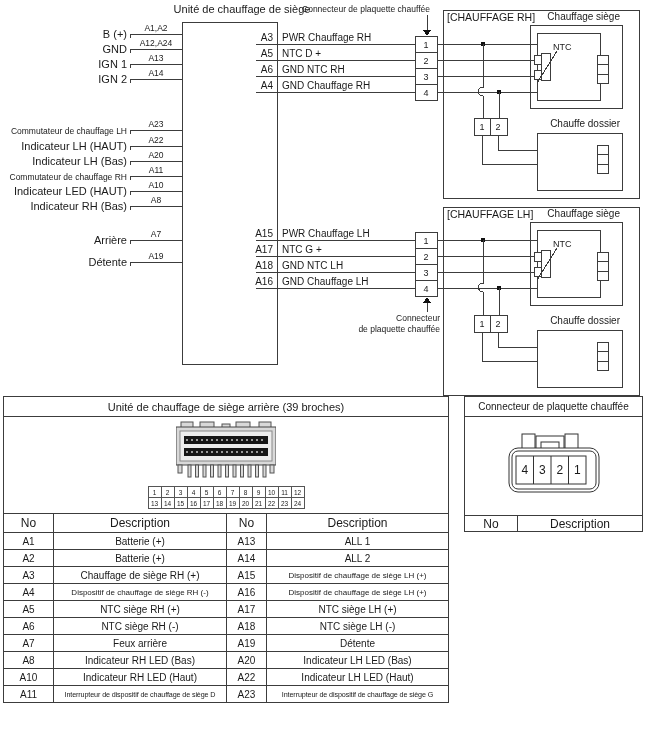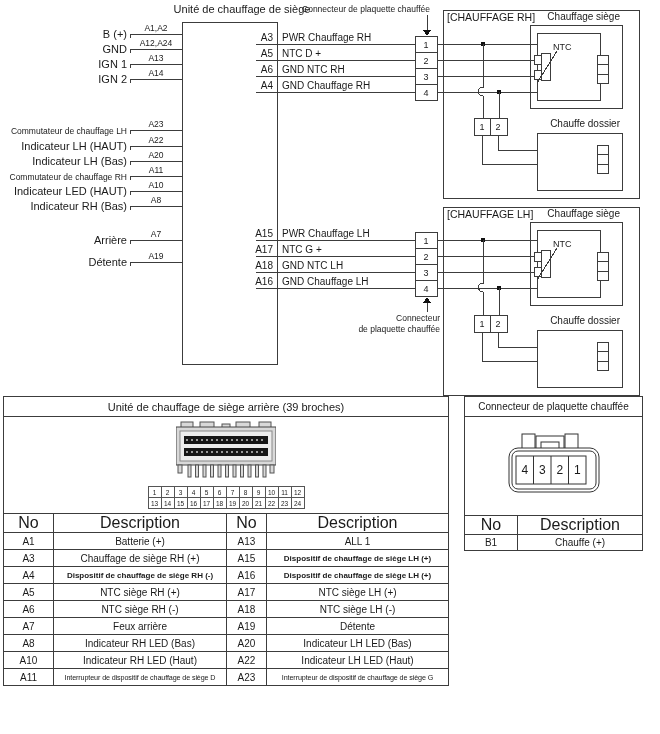--- a/index.html
+++ b/index.html
@@ -13,22 +13,22 @@
   .dot{fill:#111;stroke:none}
   .arr{fill:#111;stroke:none}
   #diagram{position:absolute;left:0;top:0;shape-rendering:crispEdges}
   #diagram text{shape-rendering:auto}
   table{border-collapse:collapse;table-layout:fixed;}
   .t1{position:absolute;left:3px;top:396px;width:445px;}
   .t2{position:absolute;left:464px;top:396px;width:178px;}
   .t1 td,.t2 td{border:1px solid #3c3c3c;text-align:center;vertical-align:middle;
       font-size:10px;padding:0;overflow:hidden;white-space:nowrap;}
   td.tt{font-size:11px;}
-  td.hd{font-size:16px;}
-  td.c8{font-size:8px;font-weight:bold;}
+  td.hd{font-size:12px;}
+  td.c8{font-size:8px;}
   td.c7{font-size:7.2px;letter-spacing:-0.12px;}
   tr.rt{height:20px}tr.ri{height:97px}tr.rh{height:19px}tr.rd{height:17px}
   tr.ri2{height:99px}tr.rd2{height:16px}
   td.imgcell{vertical-align:top;}
   .pg{margin:7px auto 0;}
   .pg td{width:12px;height:10px;border:1px solid #555;font-size:6.5px;padding:0;text-align:center;}
   .csvg{display:block;margin:4px auto 0;}
   .bsvg{display:block;margin:13px auto 0;}
 </style>
 </head>
@@ -307,20 +307,26 @@
     <td class="hd">No</td>
     <td class="hd">Description</td>
   </tr>
   <tr class="rd">
           <td>A1</td>
           <td>Batterie (+)</td>
           <td>A13</td>
           <td>ALL 1</td>
         </tr>
   <tr class="rd">
+          <td>A2</td>
+          <td>Batterie (+)</td>
+          <td>A14</td>
+          <td>ALL 2</td>
+        </tr>
+  <tr class="rd">
           <td>A3</td>
           <td>Chauffage de siège RH (+)</td>
           <td>A15</td>
           <td class="c8">Dispositif de chauffage de siège LH (+)</td>
         </tr>
   <tr class="rd">
           <td>A4</td>
           <td class="c8">Dispositif de chauffage de siège RH (-)</td>
           <td>A16</td>
           <td class="c8">Dispositif de chauffage de siège LH (+)</td>
@@ -390,20 +396,16 @@
       <text class="t12" x="34.3" y="44" text-anchor="middle">3</text>
       <text class="t12" x="51.8" y="44" text-anchor="middle">2</text>
       <text class="t12" x="69.3" y="44" text-anchor="middle">1</text>
     </svg>
   </td>
         </tr>
   <tr class="rd2">
     <td class="hd">No</td>
     <td class="hd">Description</td>
   </tr>
-  <tr class="rd2">
-          <td>B1</td>
-          <td>Chauffe (+)</td>
-        </tr>
 </tbody>
     </table>
 
 </div>
 
 </body></html>

